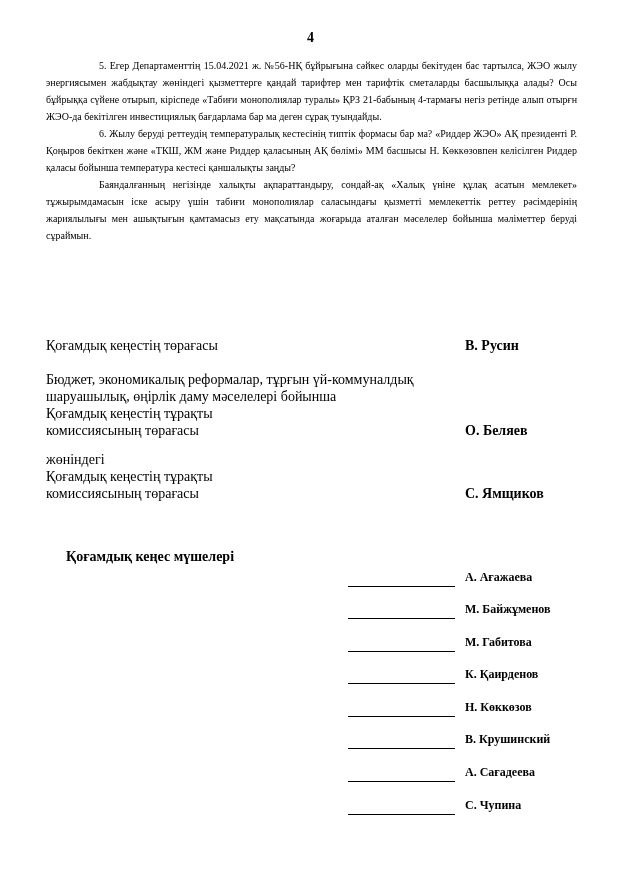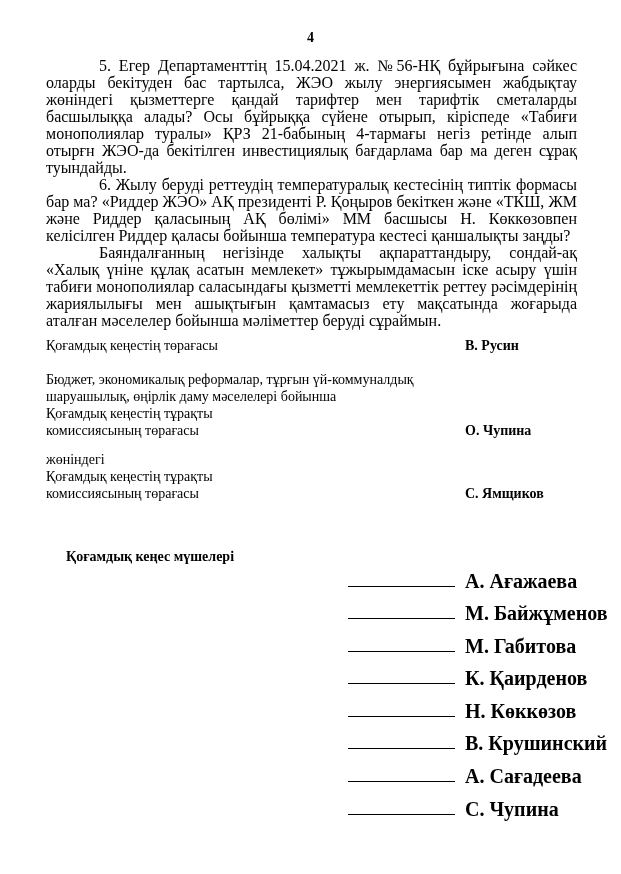--- a/index.html
+++ b/index.html
@@ -23,21 +23,21 @@
     width: 100%;
     text-align: center;
     font-size: 14px;
     font-weight: bold;
   }
   .body-text {
     position: absolute;
     top: 57px;
     left: 46px;
     width: 531px;
-    font-size: 16px;
+    font-size: 10px;
     line-height: 17px;
     text-align: justify;
   }
   .body-text p {
     margin: 0;
     text-indent: 53px;
   }
   .sig-block {
     position: absolute;
     left: 46px;
@@ -62,21 +62,21 @@
     top: 549px;
     font-size: 14px;
     font-weight: bold;
     margin-left: 20px;
   }
   .member-row {
     position: absolute;
     left: 46px;
     width: 531px;
     height: 20px;
-    font-size: 20px;
+    font-size: 12px;
   }
   .member-row .sign-line {
     position: absolute;
     left: 302px;
     bottom: 2px;
     width: 107px;
     border-bottom: 1.5px solid #000000;
   }
   .member-row .member-name {
     position: absolute;
@@ -110,21 +110,21 @@
   <div class="sig-block sig-block-1">
     <div class="t-line bold">Қоғамдық кеңестің төрағасы</div>
     <div class="sig-name">В. Русин</div>
   </div>
 
   <div class="sig-block sig-block-2">
     <div class="t-line">Бюджет, экономикалық реформалар, тұрғын үй-коммуналдық</div>
     <div class="t-line">шаруашылық, өңірлік даму мәселелері бойынша</div>
     <div class="t-line bold">Қоғамдық кеңестің тұрақты</div>
     <div class="t-line bold">комиссиясының төрағасы</div>
-    <div class="sig-name">О. Чупина</div>
+    <div class="sig-name">О. Беляев</div>
   </div>
 
   <div class="sig-block sig-block-3">
     <div class="t-line">жөніндегі</div>
     <div class="t-line bold">Қоғамдық кеңестің тұрақты</div>
     <div class="t-line bold">комиссиясының төрағасы</div>
     <div class="sig-name">С. Ямщиков</div>
   </div>
 
   <div class="members-heading">Қоғамдық кеңес мүшелері</div>

